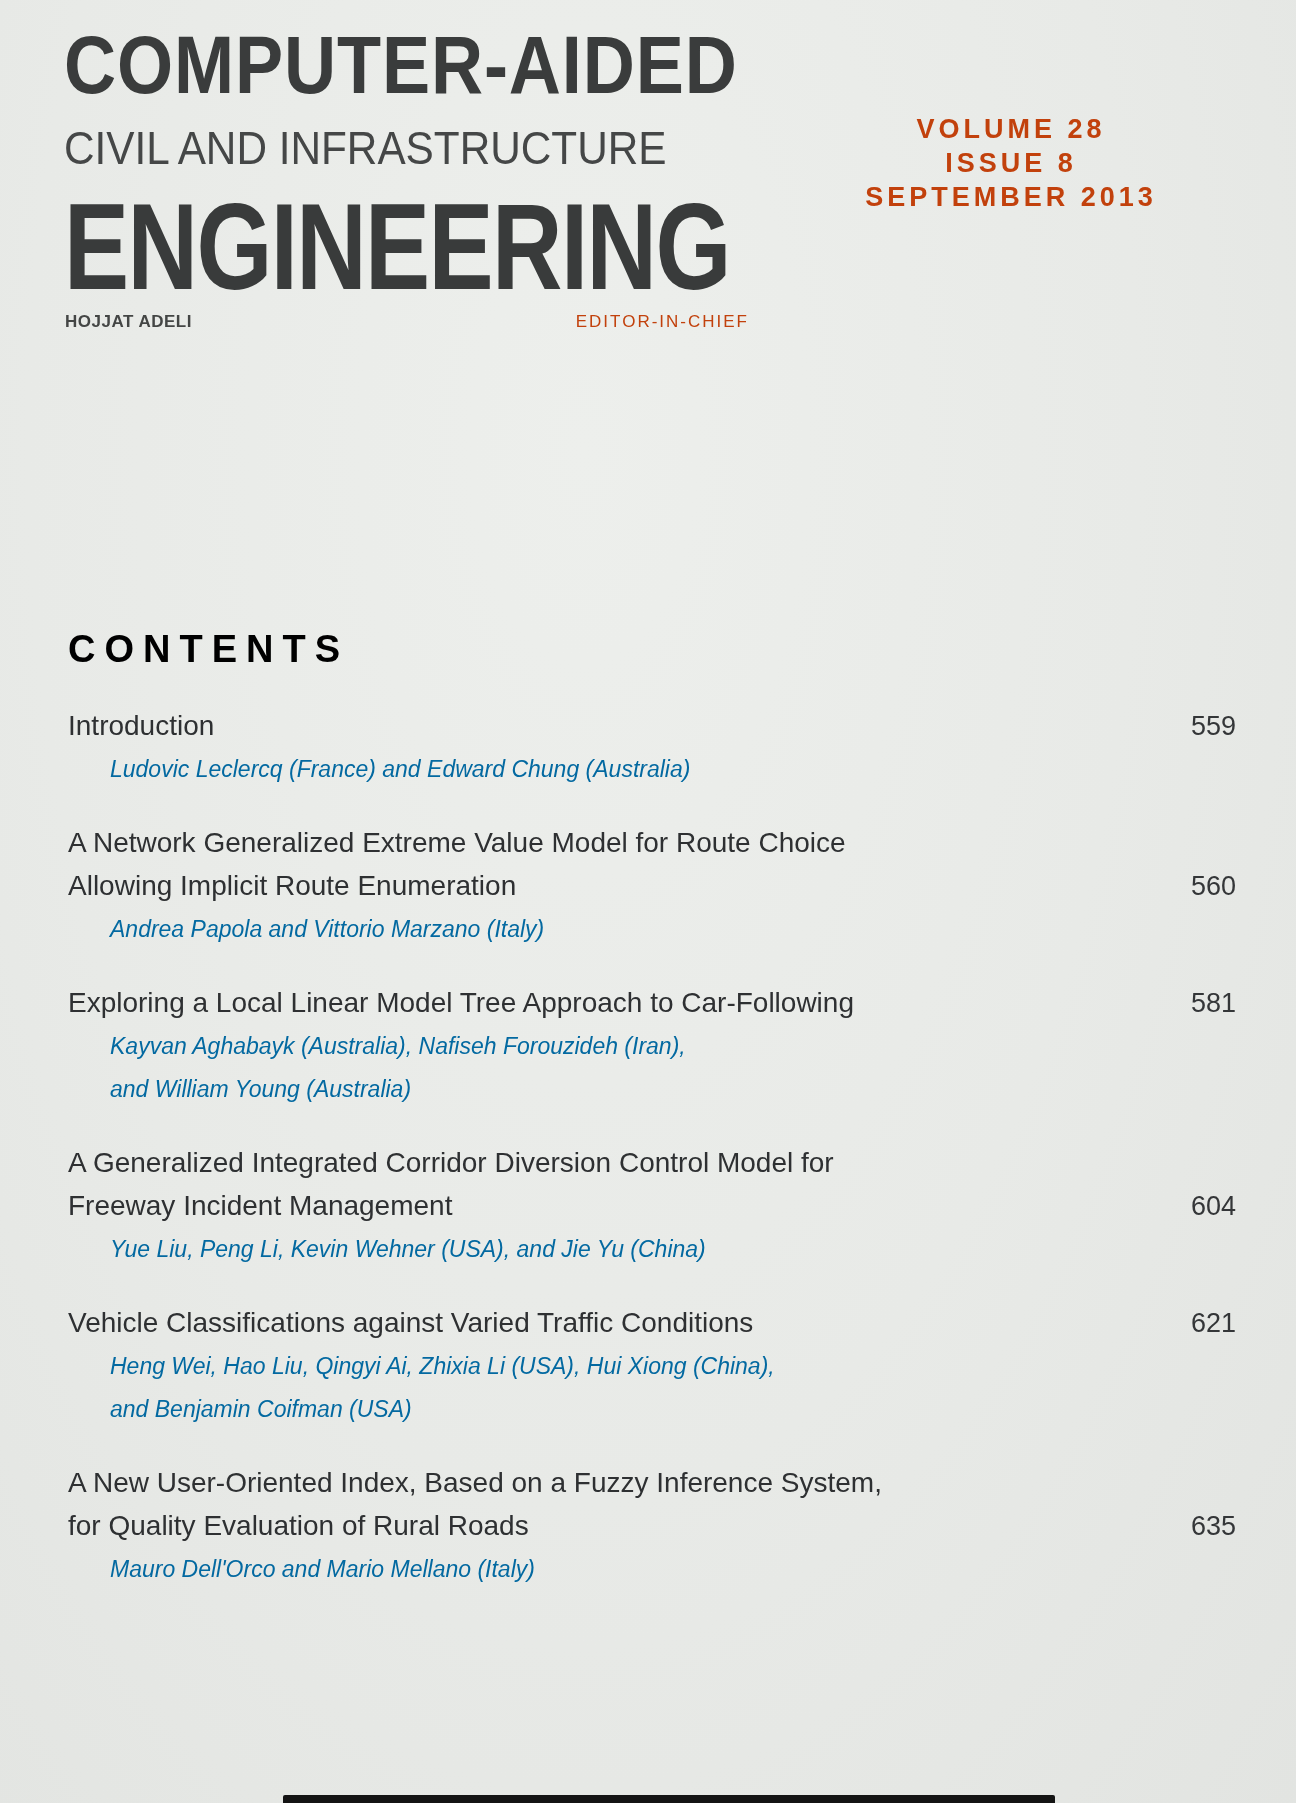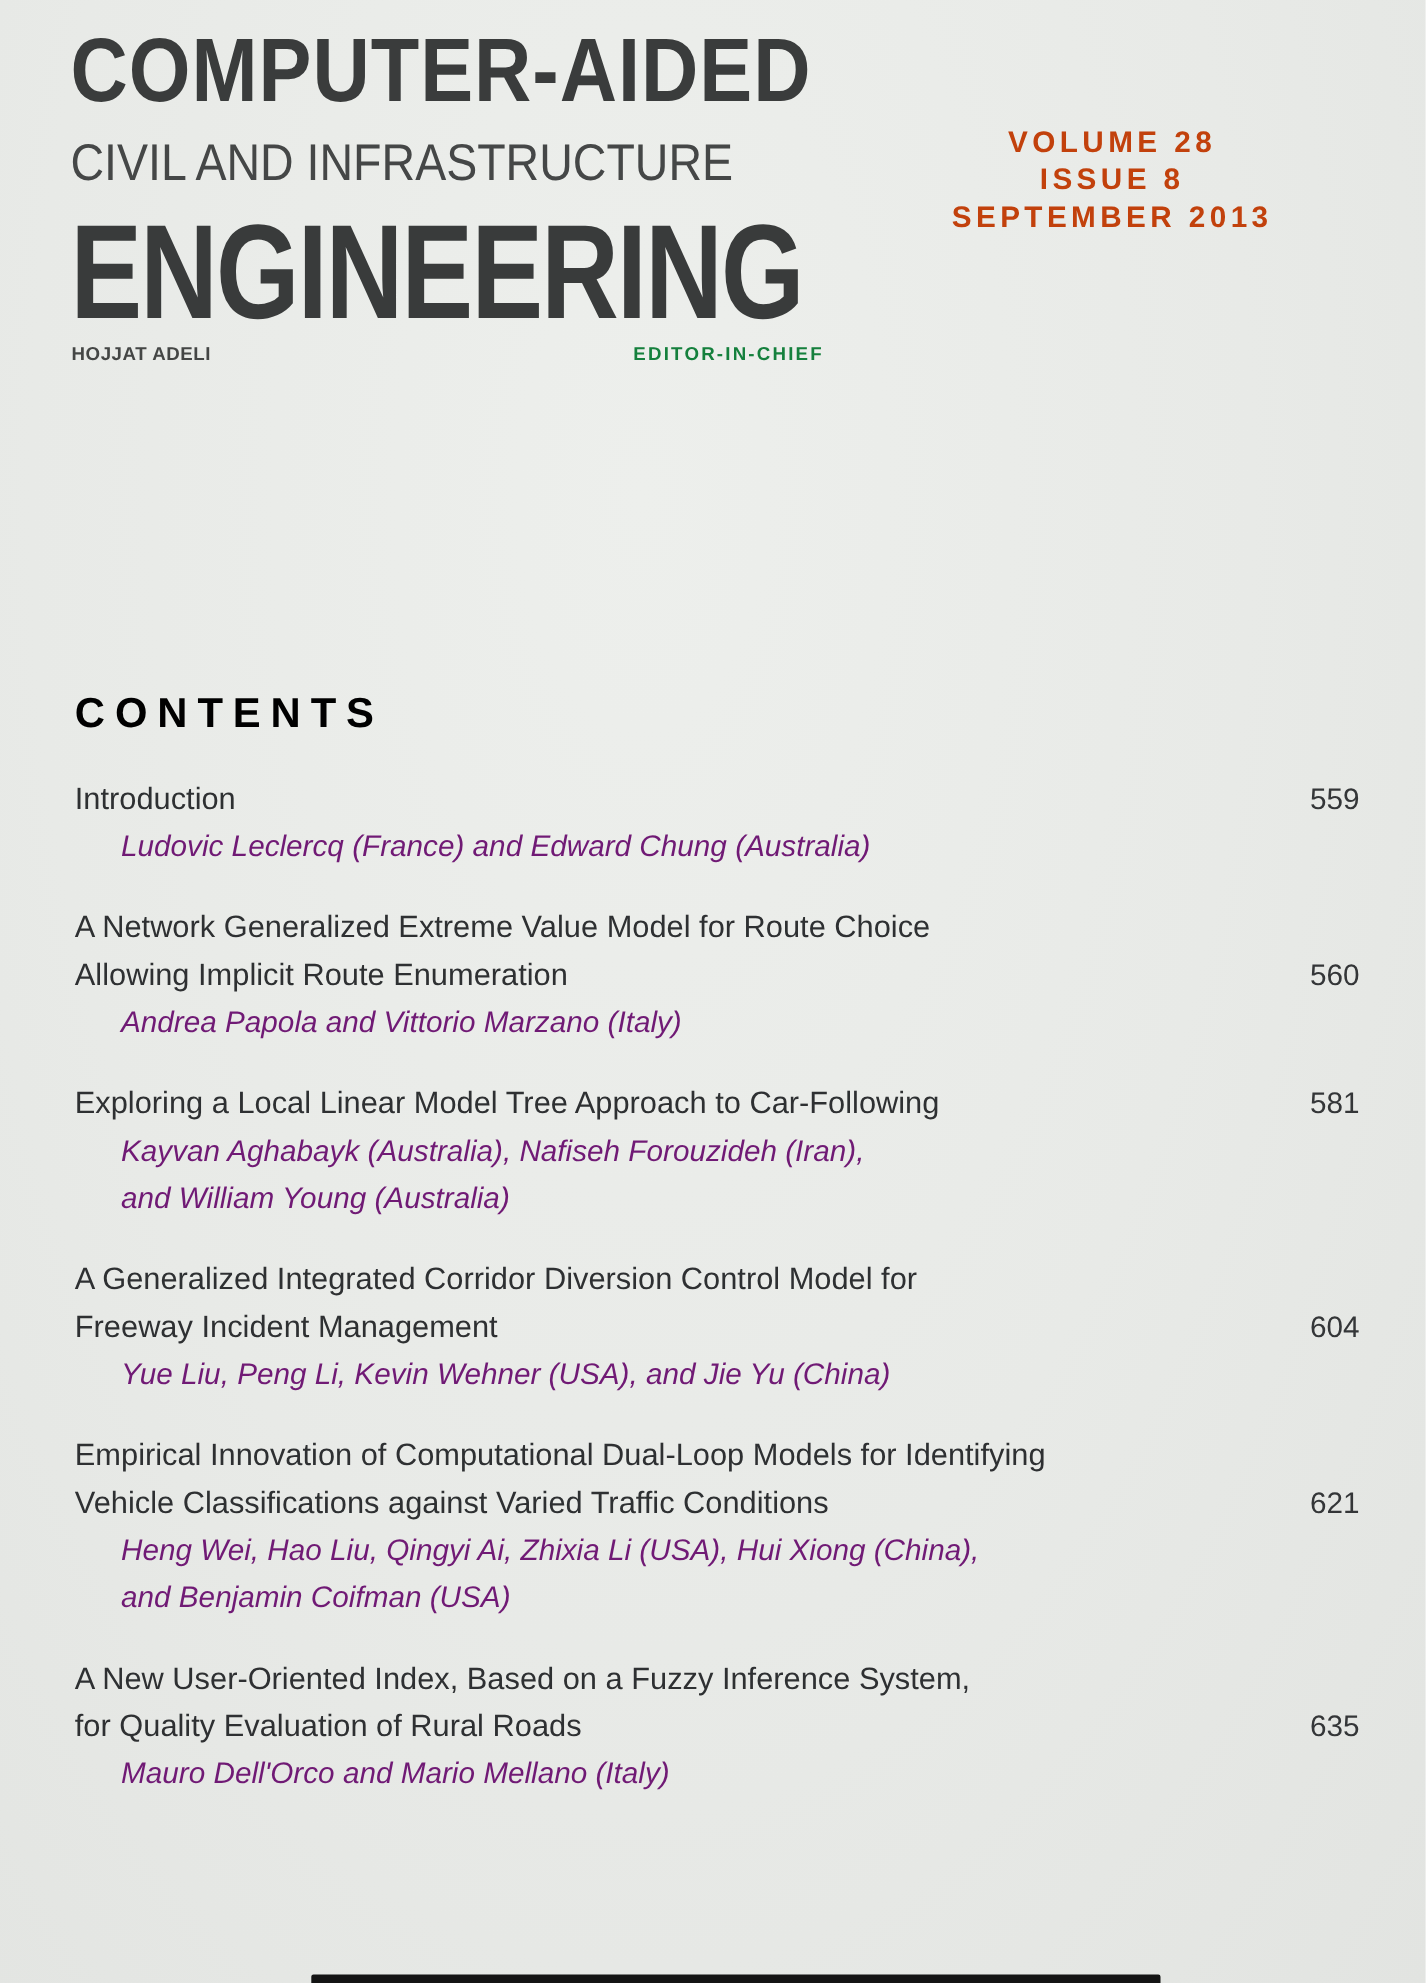--- a/index.html
+++ b/index.html
@@ -30,21 +30,21 @@
     margin-top:2px;
     font-size:122px; font-weight:700; letter-spacing:-2px;
     color:#393b3b; transform:scaleX(.80); transform-origin:left top;
     white-space:nowrap;
   }
   .editor-row {
     position:absolute; left:65px; top:312px; width:684px;
     display:flex; justify-content:space-between; align-items:center;
   }
   .editor-name  { font-size:17px; font-weight:700; letter-spacing:.5px; color:#44464 5; color:#444645; }
-  .editor-role  { font-size:17px; font-weight:700; letter-spacing:2px; color:#15803d; }
+  .editor-role  { font-size:17px; font-weight:400; letter-spacing:2px; color:#c2410c; }
 
   .issue-block {
     position:absolute; left:852px; top:76px; width:318px;
     text-align:center; font-weight:700;
     font-size:27px; line-height:34px; letter-spacing:4px;
   }
 
   
   .contents-heading {
     position:absolute; left:68px; top:628px;
@@ -54,22 +54,22 @@
     position:absolute; left:68px; top:704px; width:1168px;
   }
   .toc-entry { margin-bottom:30px; }
   .title-line {
     display:flex; align-items:baseline;
     font-size:28px; line-height:43px; color:#2e3032;
   }
   .title-text { white-space:nowrap; }
   .page-num   { margin-left:auto; padding-left:24px; font-size:27px; color:#34363 8; color:#343638; }
   .author-line {
-    padding-left:42px; font-size:27px; line-height:43px;
-    font-style:italic; color:#701a75; white-space:nowrap;
+    padding-left:42px; font-size:23px; line-height:43px;
+    font-style:italic; color:#0369a1; white-space:nowrap;
   }
 
   
   .bottom-bar {
     position:absolute; left:283px; bottom:0; width:772px; height:8px;
     background:#141414; border-radius:2px 2px 0 0;
   }
 </style>
 </head>
 <body>
@@ -124,23 +124,20 @@
         <span class="title-text">A Generalized Integrated Corridor Diversion Control Model for</span>
       </div>
       <div class="title-line">
         <span class="title-text">Freeway Incident Management</span>
         <span class="page-num">604</span>
       </div>
       <div class="author-line">Yue Liu, Peng Li, Kevin Wehner (USA), and Jie Yu (China)</div>
     </div>
     <div class="toc-entry">
       <div class="title-line">
-        <span class="title-text">Empirical Innovation of Computational Dual-Loop Models for Identifying</span>
-      </div>
-      <div class="title-line">
         <span class="title-text">Vehicle Classifications against Varied Traffic Conditions</span>
         <span class="page-num">621</span>
       </div>
       <div class="author-line">Heng Wei, Hao Liu, Qingyi Ai, Zhixia Li (USA), Hui Xiong (China),</div>
       <div class="author-line">and Benjamin Coifman (USA)</div>
     </div>
     <div class="toc-entry">
       <div class="title-line">
         <span class="title-text">A New User-Oriented Index, Based on a Fuzzy Inference System,</span>
       </div>

